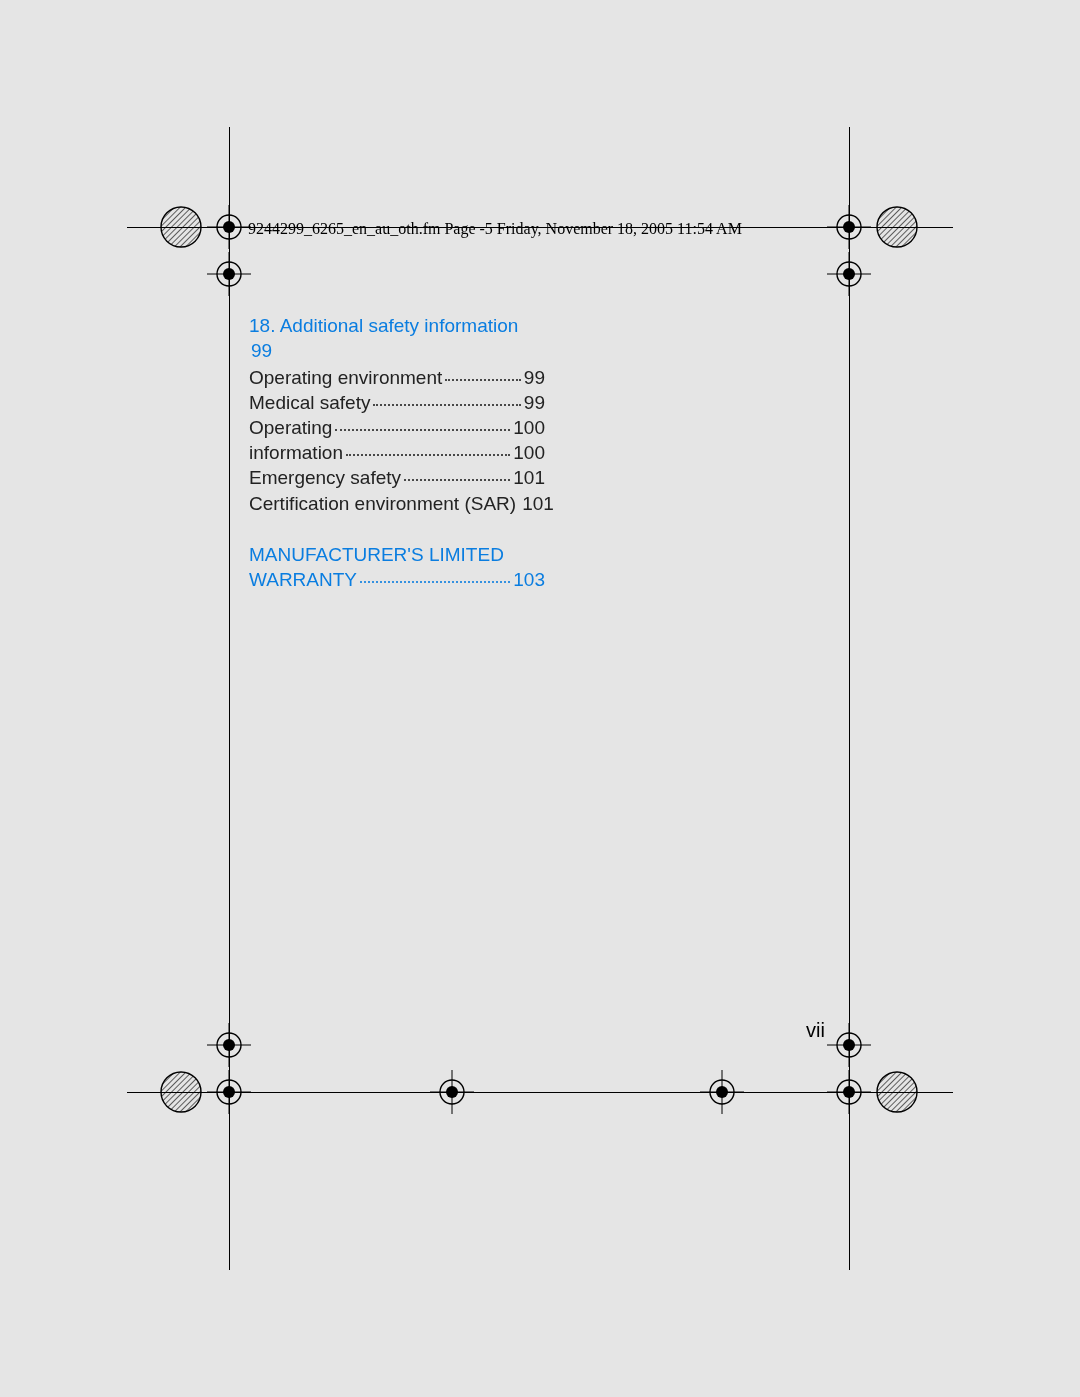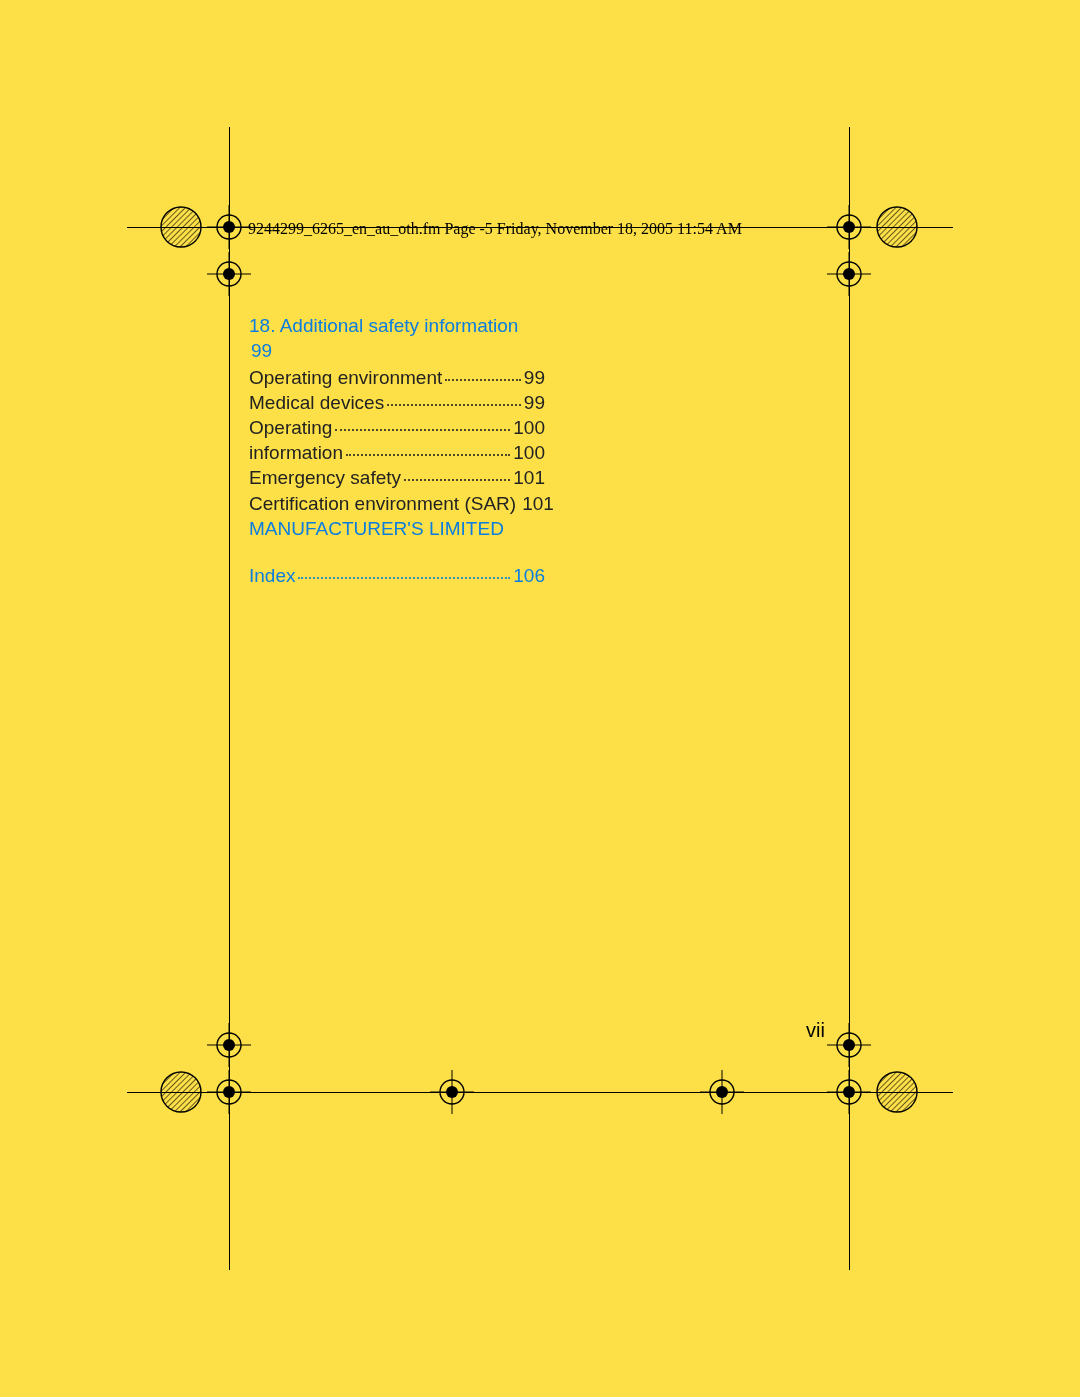--- a/index.html
+++ b/index.html
@@ -1,19 +1,19 @@
 <!DOCTYPE html>
 <html><head>
 <meta charset="utf-8">
 <style>
   html,body{margin:0;padding:0;background:#fff;}
   .page{
     position:relative;
     width:1080px;height:1397px;
-    background:#fde047;
+    background:#e5e5e5;
     font-family:"Helvetica Neue",Arial,sans-serif;
     color:#000;
   }
   .hline{position:absolute;left:127px;right:127px;height:0;border-top:1px solid #000;}
   .vline{position:absolute;top:127px;bottom:127px;width:0;border-left:1px solid #000;}
   .hlt{top:227px;} .hlb{top:1092px;}
   .vll{left:229px;} .vlr{left:849px;}
 
   .regmark{position:absolute;width:44px;height:44px;}
   .regmark line{stroke:#000;stroke-width:1;}
@@ -26,21 +26,21 @@
     position:absolute;left:248px;top:220px;
     font-family:"Times New Roman",serif;
     font-size:16px;color:#000;
   }
 
   .toc{
     position:absolute;left:249px;top:313px;width:296px;
     font-size:19px;line-height:1.32;
   }
   .toc-heading{color:#0a7de0;font-weight:500;margin-bottom:2px;}
-  .toc-heading.mt{}
+  .toc-heading.mt{margin-top:26px;}
   .toc-entry{display:flex;align-items:baseline;color:#222;justify-content:space-between;}
   .toc-entry.blue{color:#0a7de0;font-weight:500;}
   .toc-label{white-space:nowrap;}
   .toc-dots{flex:1 1 auto;border-bottom:2px dotted currentColor;margin:0 3px;position:relative;top:-3px;opacity:.8;}
   .toc-page{white-space:nowrap;}
 
   .toc-heading-line{display:flex;align-items:baseline;color:#0a7de0;font-weight:500;}
   .toc-heading-line .toc-dots{border-bottom:2px dotted #0a7de0;}
 
   .pagenum{
@@ -165,21 +165,21 @@
       <span style="margin-left:2px;">99</span>
     </div>
 
     <div id="toc-list">
         <div class="toc-entry">
           <span class="toc-label">Operating environment</span>
           <span class="toc-dots"></span>
           <span class="toc-page">99</span>
         </div>
         <div class="toc-entry">
-          <span class="toc-label">Medical devices</span>
+          <span class="toc-label">Medical safety</span>
           <span class="toc-dots"></span>
           <span class="toc-page">99</span>
         </div>
         <div class="toc-entry">
           <span class="toc-label">Operating</span>
           <span class="toc-dots"></span>
           <span class="toc-page">100</span>
         </div>
         <div class="toc-entry">
           <span class="toc-label">information</span>
@@ -193,23 +193,23 @@
         </div>
         <div class="toc-entry">
           <span class="toc-label">Certification environment (SAR)</span>
           <span class="toc-dots"></span>
           <span class="toc-page">101</span>
         </div>
       </div>
 
     <div class="toc-heading mt">
       <div>MANUFACTURER'S LIMITED</div>
+      <div class="toc-heading-line">
+        <span class="toc-label">WARRANTY</span>
+        <span class="toc-dots"></span>
+        <span class="toc-page">103</span>
+      </div>
     </div>
 
-    <div class="toc-entry blue" style="margin-top:22px;">
-      <span class="toc-label">Index</span>
-      <span class="toc-dots"></span>
-      <span class="toc-page">106</span>
-    </div>
   </div>
 
   <div class="pagenum">vii</div>
 </div>
 
 </body></html>

